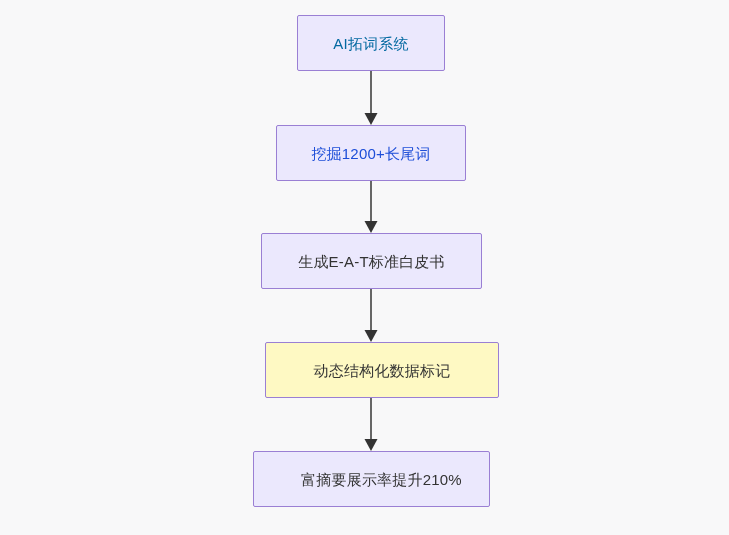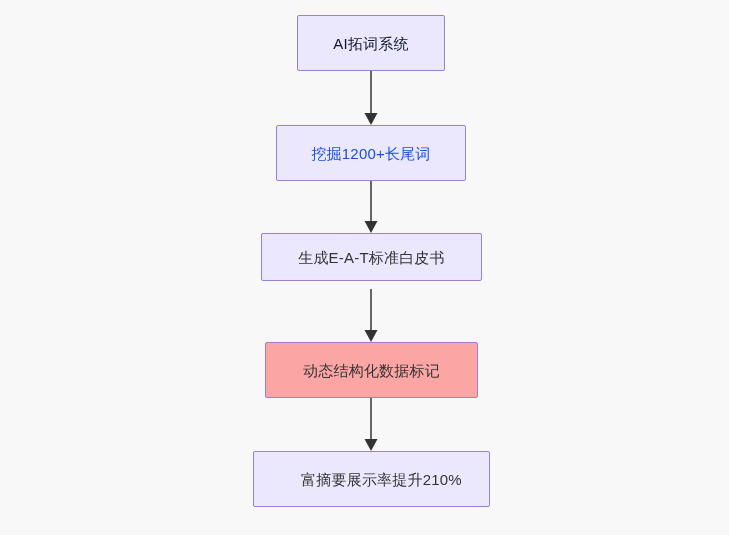--- a/index.html
+++ b/index.html
@@ -46,21 +46,21 @@
     width: 100%;
     height: 100%;
     overflow: visible;
   }
 </style>
 </head>
 <body style="background: rgb(248, 248, 249);">
 
 <div id="flowchart-canvas">
 
-  <div class="node" id="node-1" style="left: 297px; top: 15px; width: 148px; height: 56px; background: rgb(235, 232, 253); border-color: rgb(154, 127, 212); color: #0f172a;">
+  <div class="node" id="node-1" style="left: 297px; top: 15px; width: 148px; height: 56px; background: rgb(235, 232, 253); border-color: rgb(154, 127, 212); color: #0369a1;">
     <span class="node-label">AI拓词系统</span>
   </div>
 
   <div class="connector" id="edge-1-2" style="left: 359px; top: 71px; height: 54px;">
     <svg viewBox="0 0 24 54" preserveAspectRatio="none">
       <line x1="12" y1="0" x2="12" y2="45" stroke="#666666" stroke-width="2"></line>
       <polygon points="12,54 5.5,42 18.5,42" fill="#333333"></polygon>
     </svg>
   </div>
 
@@ -68,32 +68,32 @@
     <span class="node-label">挖掘1200+长尾词</span>
   </div>
 
   <div class="connector" id="edge-2-3" style="left: 359px; top: 181px; height: 52px;">
     <svg viewBox="0 0 24 52" preserveAspectRatio="none">
       <line x1="12" y1="0" x2="12" y2="43" stroke="#666666" stroke-width="2"></line>
       <polygon points="12,52 5.5,40 18.5,40" fill="#333333"></polygon>
     </svg>
   </div>
 
-  <div class="node" id="node-3" style="left: 261px; top: 233px; width: 221px; height: 48px; background: rgb(235, 232, 253); border-color: rgb(154, 127, 212); color: rgb(51, 51, 51);">
+  <div class="node" id="node-3" style="left: 261px; top: 233px; width: 221px; height: 56px; background: rgb(235, 232, 253); border-color: rgb(154, 127, 212); color: rgb(51, 51, 51);">
     <span class="node-label">生成E-A-T标准白皮书</span>
   </div>
 
   <div class="connector" id="edge-3-4" style="left: 359px; top: 289px; height: 53px;">
     <svg viewBox="0 0 24 53" preserveAspectRatio="none">
       <line x1="12" y1="0" x2="12" y2="44" stroke="#666666" stroke-width="2"></line>
       <polygon points="12,53 5.5,41 18.5,41" fill="#333333"></polygon>
     </svg>
   </div>
 
-  <div class="node" id="node-4" style="left: 265px; top: 342px; width: 213px; height: 56px; background: #fca5a5; border-color: rgb(154, 127, 212); color: rgb(51, 51, 51);">
+  <div class="node" id="node-4" style="left: 265px; top: 342px; width: 234px; height: 56px; background: #fef9c3; border-color: rgb(154, 127, 212); color: rgb(51, 51, 51);">
     <span class="node-label">动态结构化数据标记</span>
   </div>
 
   <div class="connector" id="edge-4-5" style="left: 359px; top: 398px; height: 53px;">
     <svg viewBox="0 0 24 53" preserveAspectRatio="none">
       <line x1="12" y1="0" x2="12" y2="44" stroke="#666666" stroke-width="2"></line>
       <polygon points="12,53 5.5,41 18.5,41" fill="#333333"></polygon>
     </svg>
   </div>
 

